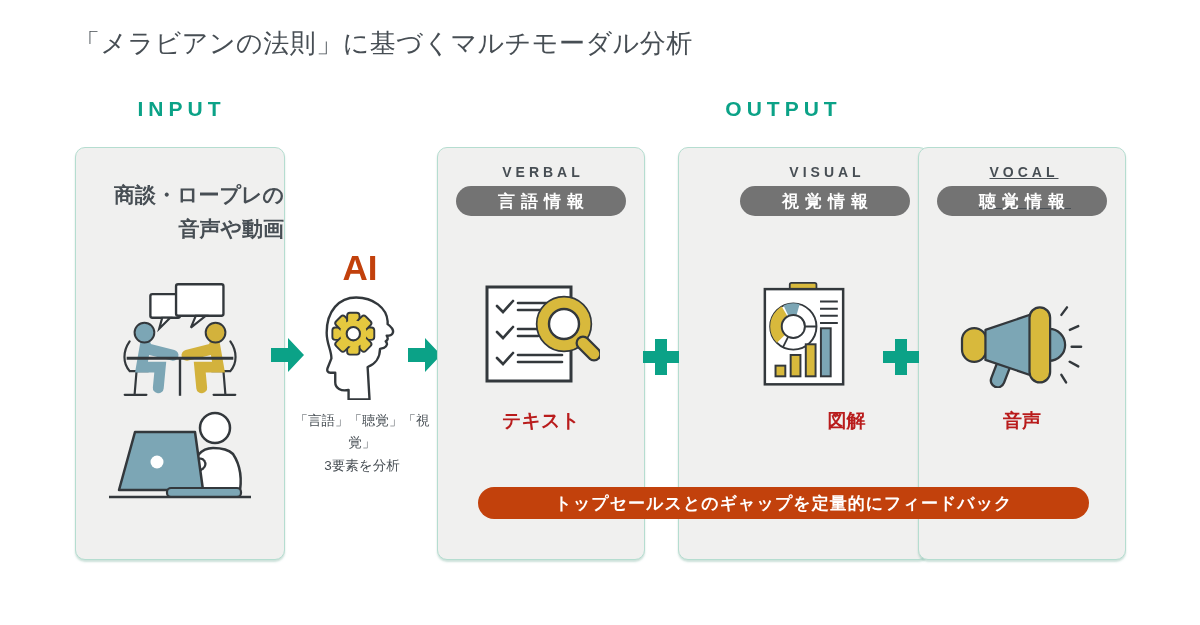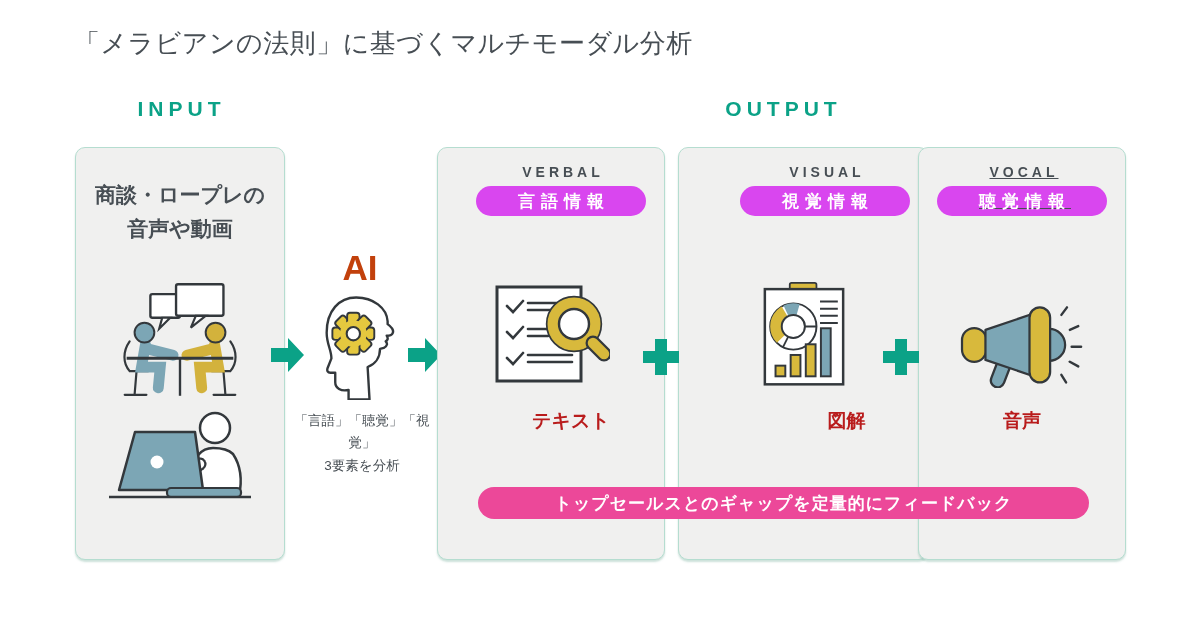--- a/index.html
+++ b/index.html
@@ -16,25 +16,25 @@
     letter-spacing:5px;text-align:center;text-indent:5px;
   }
   #input-label{left:75px;width:208px;}
   #output-label{left:678px;width:206px;}
   .card{
     position:absolute;top:147px;height:411px;background:#f0f0ef;
     border:1px solid #b5ddd0;border-radius:10px;
     box-shadow:0 2px 2px rgba(110,170,150,.35);
   }
   #card-input{left:75px;width:208px;}
-  #card-verbal{left:437px;width:206px;padding-left:20px;}
+  #card-verbal{left:437px;width:206px;}
   #card-visual{left:678px;width:206px;padding-left:43px;}
   #card-vocal{left:918px;width:206px;text-decoration:underline;}
   .input-heading{
-    margin-top:30px;text-align:center;font-size:21px;font-weight:bold;
+    margin-top:30px;text-align:right;font-size:21px;font-weight:bold;
     line-height:1.6;color:#474e54;
   }
   .illu{position:absolute;left:50%;transform:translateX(-50%);}
   #illu-people{top:130px;}
   #illu-laptop{top:258px;}
   .ai-label{
     position:absolute;left:318px;top:248px;width:84px;text-align:center;
     font-size:35px;font-weight:bold;color:#c2410c;
   }
   #ai-head{position:absolute;left:320px;top:294px;}
@@ -43,38 +43,38 @@
     font-size:13.5px;line-height:1.65;color:#474e54;
   }
   .arrow{position:absolute;top:338px;}
   #arrow-1{left:271px;}
   #arrow-2{left:408px;}
   .card-tag{
     margin-top:16px;text-align:center;font-size:14px;font-weight:bold;
     letter-spacing:4px;text-indent:4px;color:#474e54;
   }
   .card-pill{
-    margin:6px auto 0;width:170px;height:30px;border-radius:16px;background:#d946ef;
+    margin:6px auto 0;width:170px;height:30px;border-radius:16px;background:#737373;
     color:#ffffff;font-size:17px;font-weight:bold;letter-spacing:6px;text-indent:6px;
     text-align:center;line-height:31px;
   }
   .card-icon{position:absolute;left:50%;transform:translateX(-50%);}
   #icon-verbal{top:136px;}
   #icon-visual{top:134px;}
   #icon-vocal{top:150px;}
   .card-caption{
     position:absolute;top:260px;width:100%;text-align:center;
     font-size:19px;font-weight:bold;color:#b91c1c;
   }
   .plus{position:absolute;top:339px;z-index:4;}
   #plus-1{left:643px;}
   #plus-2{left:883px;}
   .banner{
     position:absolute;left:478px;top:487px;width:611px;height:32px;z-index:5;
-    background:#ec4899;border-radius:17px;color:#ffffff;text-align:center;
+    background:#c2410c;border-radius:17px;color:#ffffff;text-align:center;
     line-height:33px;font-size:17px;font-weight:bold;letter-spacing:1px;
   }
 </style>
 </head>
 <body>
 
 <div class="title">「メラビアンの法則」に基づくマルチモーダル分析</div>
 
 <div class="io-label" id="input-label">INPUT</div>
 <div class="io-label" id="output-label">OUTPUT</div>

